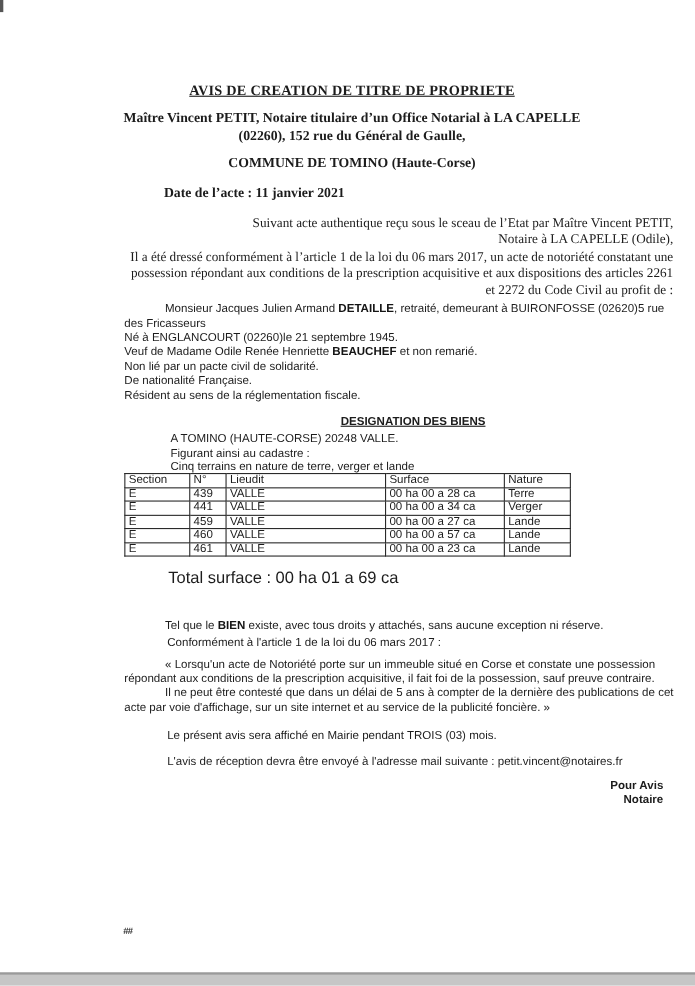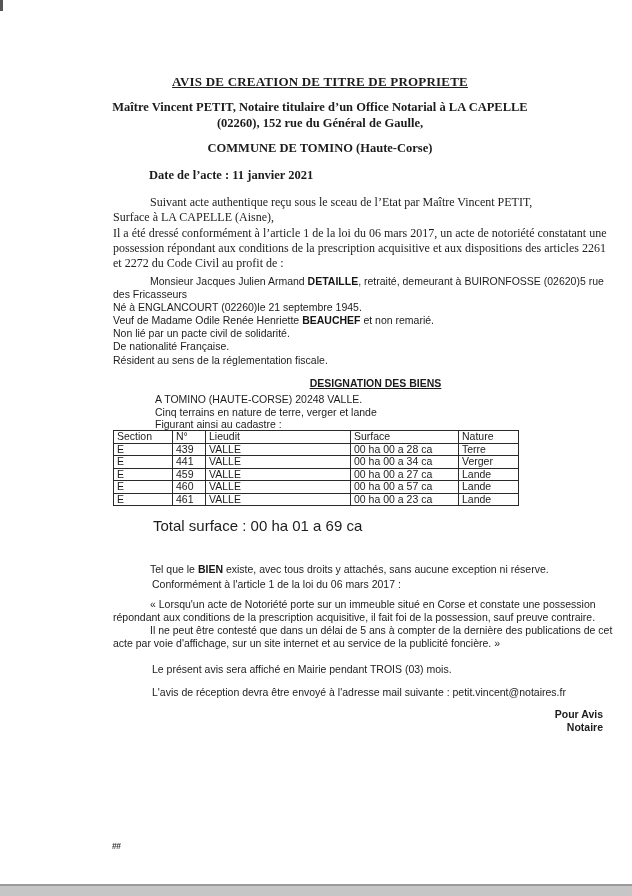--- a/index.html
+++ b/index.html
@@ -6,21 +6,21 @@
   body{
     width:632px;height:896px;
     background:#ffffff;
     font-family:"Liberation Sans",sans-serif;
     color:#1c1c1c;
     position:relative;
     overflow:hidden;
   }
   .abs{position:absolute;}
   
-  .serif{font-family:"Liberation Serif",serif;}
+  .serif{font-family:"Liberation Serif",serif;text-align:right;}
   .doc-title{top:74px;left:50px;width:540px;text-align:center;font-weight:bold;font-size:13px;letter-spacing:.2px;}
   .doc-title span{text-decoration:underline;}
   .notary{top:100px;left:50px;width:540px;text-align:center;font-weight:bold;font-size:12.5px;line-height:15.5px;}
   .commune{top:141px;left:50px;width:540px;text-align:center;font-weight:bold;font-size:12.5px;}
   .acte-date{top:168px;left:149px;font-weight:bold;font-size:12.5px;}
   .intro{top:195px;left:113px;width:499px;font-size:12px;line-height:15.3px;}
   .indent{text-indent:37px;}
   
   .person{top:275px;left:113px;width:499px;font-size:10.5px;line-height:13.1px;}
   .person p{margin:0;}
@@ -59,41 +59,41 @@
   <div>Maître Vincent PETIT, Notaire titulaire d’un Office Notarial à LA CAPELLE</div>
   <div>(02260), 152 rue du Général de Gaulle,</div>
 </div>
 
 <div class="abs serif commune">COMMUNE DE TOMINO (Haute-Corse)</div>
 
 <div class="abs serif acte-date">Date de l’acte : 11 janvier 2021</div>
 
 <div class="abs serif intro">
   <div class="indent">Suivant acte authentique reçu sous le sceau de l’Etat par Maître Vincent PETIT,</div>
-  <div>Surface à LA CAPELLE (Aisne),</div>
+  <div>Notaire à LA CAPELLE (Odile),</div>
   <div>Il a été dressé conformément à l’article 1 de la loi du 06 mars 2017, un acte de notoriété constatant une possession répondant aux conditions de la prescription acquisitive et aux dispositions des articles 2261 et 2272 du Code Civil au profit de :</div>
 </div>
 
 <div class="abs person">
   <p class="indent"><span>Monsieur Jacques Julien Armand </span><strong>DETAILLE</strong><span>, retraité, demeurant à BUIRONFOSSE (02620)5 rue des Fricasseurs</span></p>
   <p>Né à ENGLANCOURT (02260)le 21 septembre 1945.</p>
   <p><span>Veuf de Madame Odile Renée Henriette </span><strong>BEAUCHEF</strong><span> et non remarié.</span></p>
   <p>Non lié par un pacte civil de solidarité.</p>
   <p>De nationalité Française.</p>
   <p>Résident au sens de la réglementation fiscale.</p>
 </div>
 
 <div class="abs desig-head">
   <span>DESIGNATION DES BIENS</span>
 </div>
 
 <div class="abs desig-lines">
   <div>A TOMINO (HAUTE-CORSE) 20248 VALLE.</div>
+  <div>Figurant ainsi au cadastre :</div>
   <div>Cinq terrains en nature de terre, verger et lande</div>
-  <div>Figurant ainsi au cadastre :</div>
 </div>
 
 <table class="cadastre">
   <colgroup>
     <col class="col-section">
       <col class="col-num">
       <col class="col-lieudit">
       <col class="col-surface">
       <col class="col-nature">
   </colgroup>

